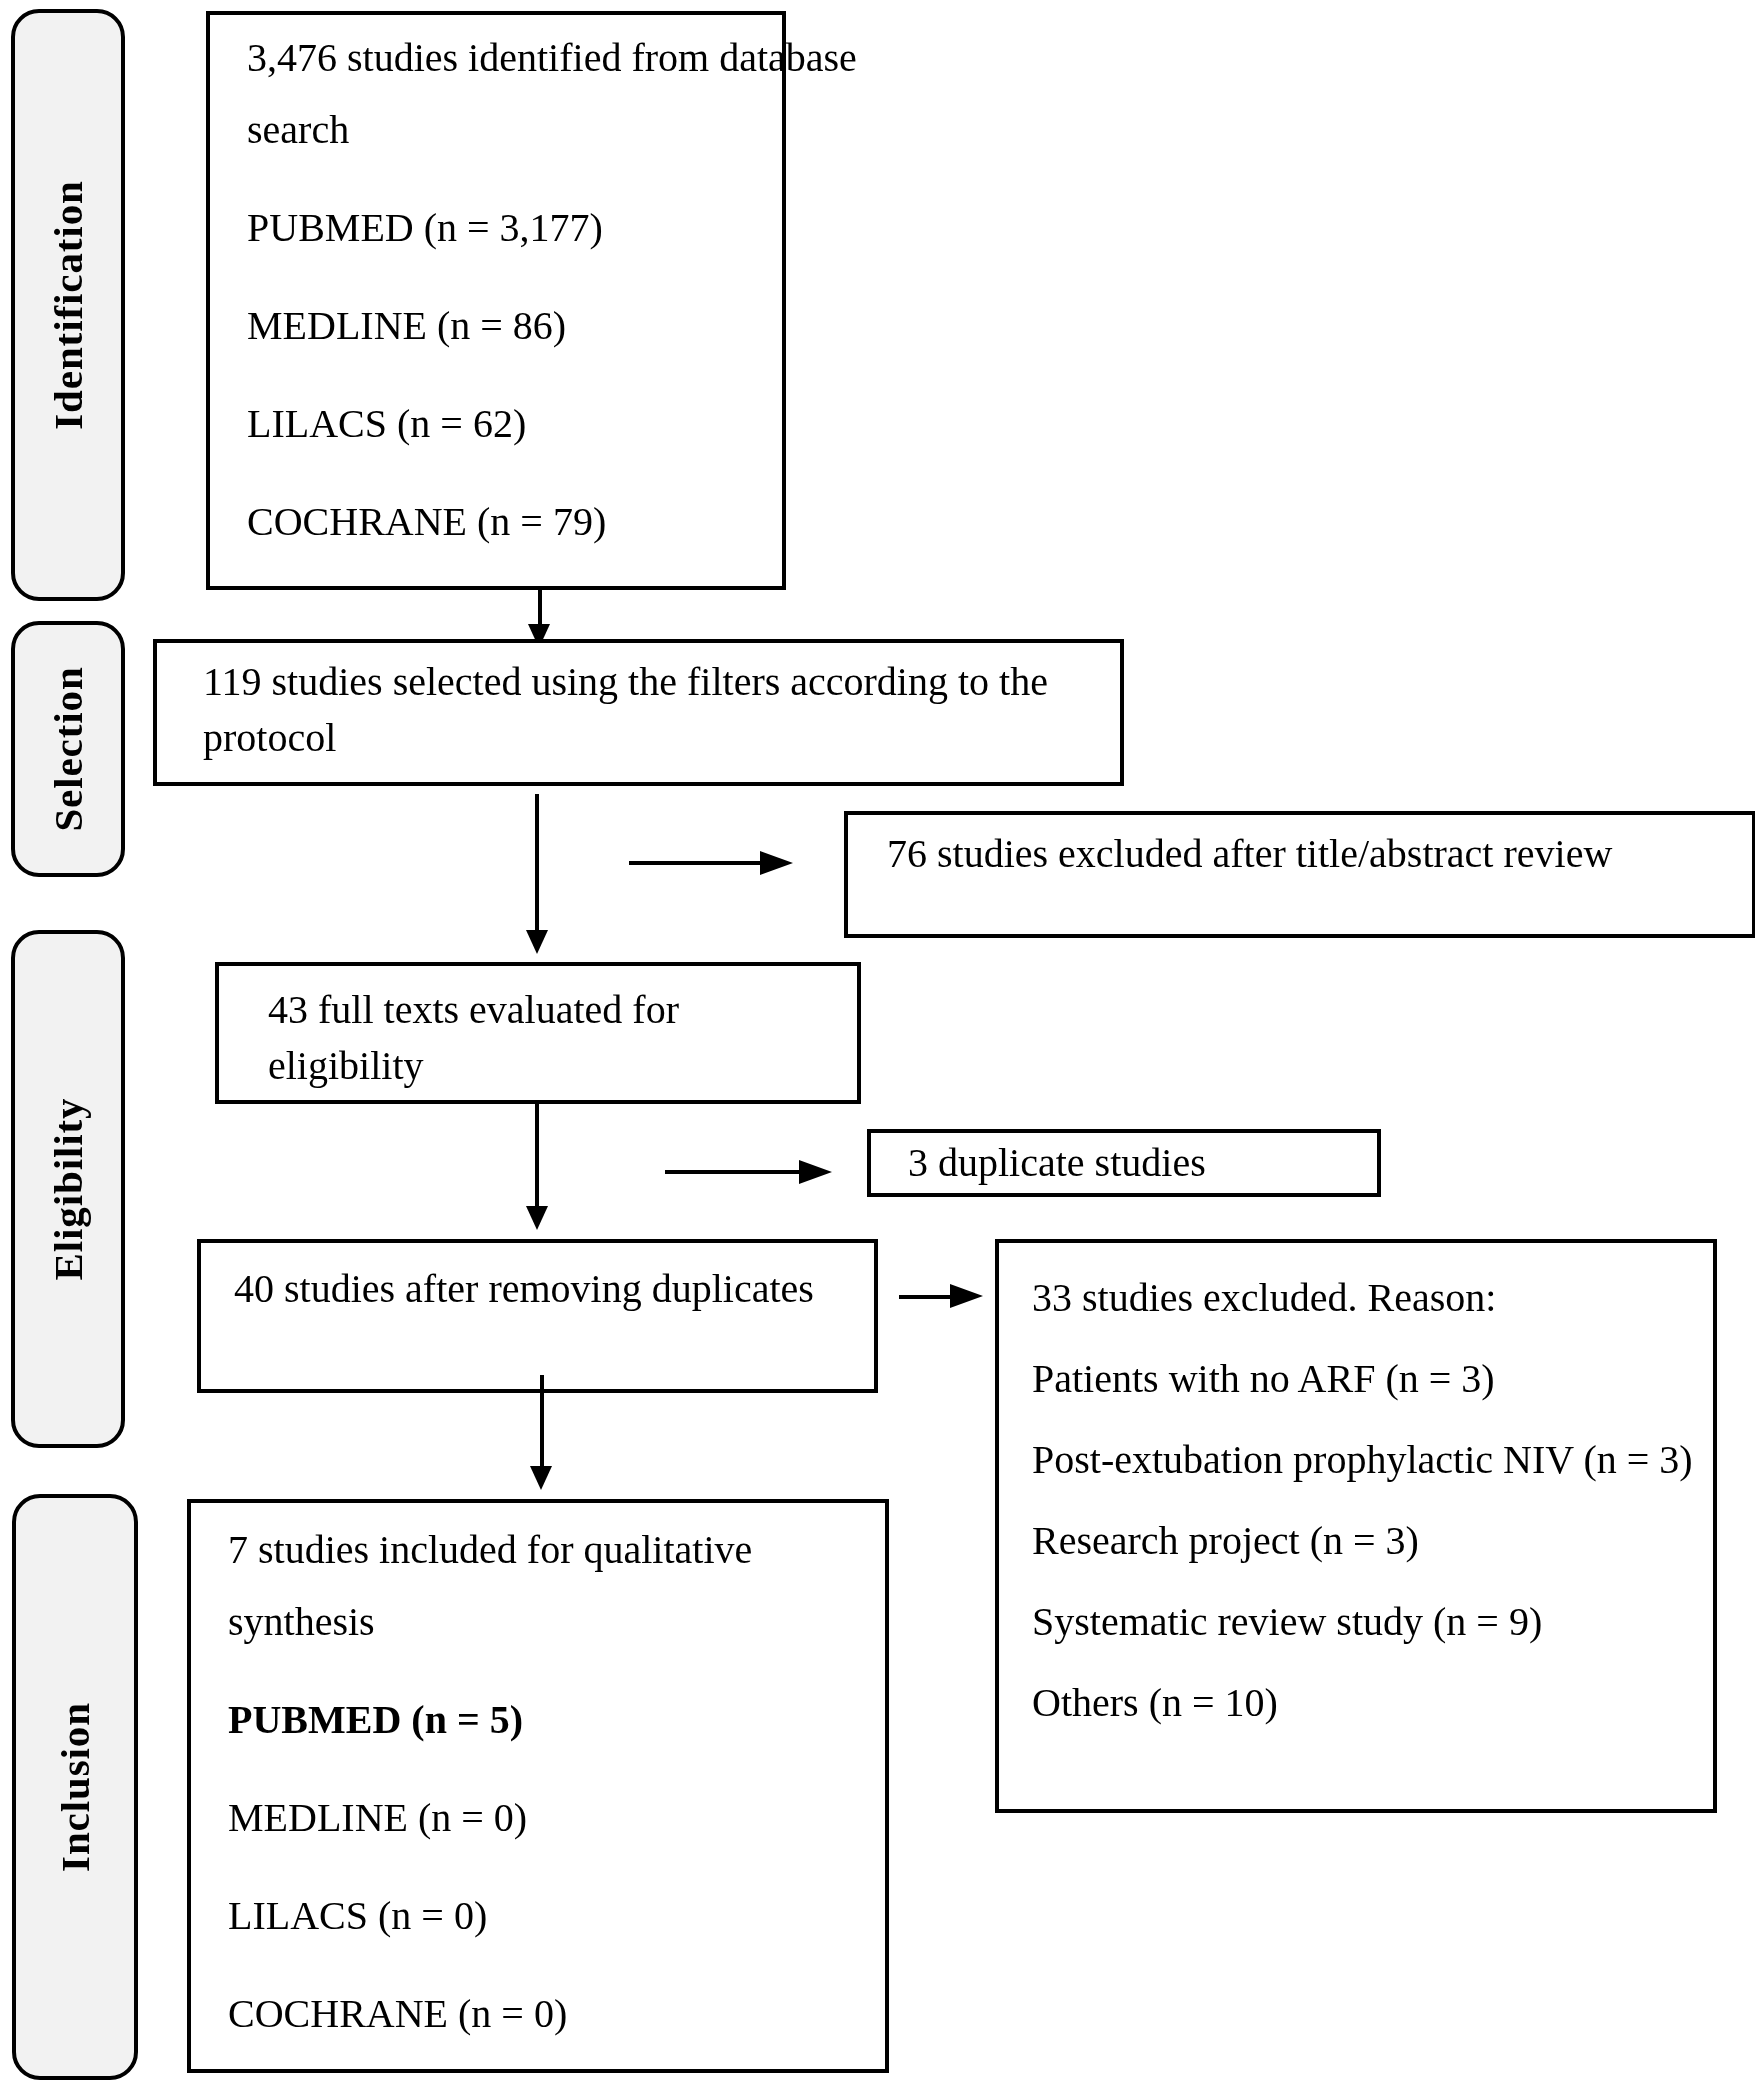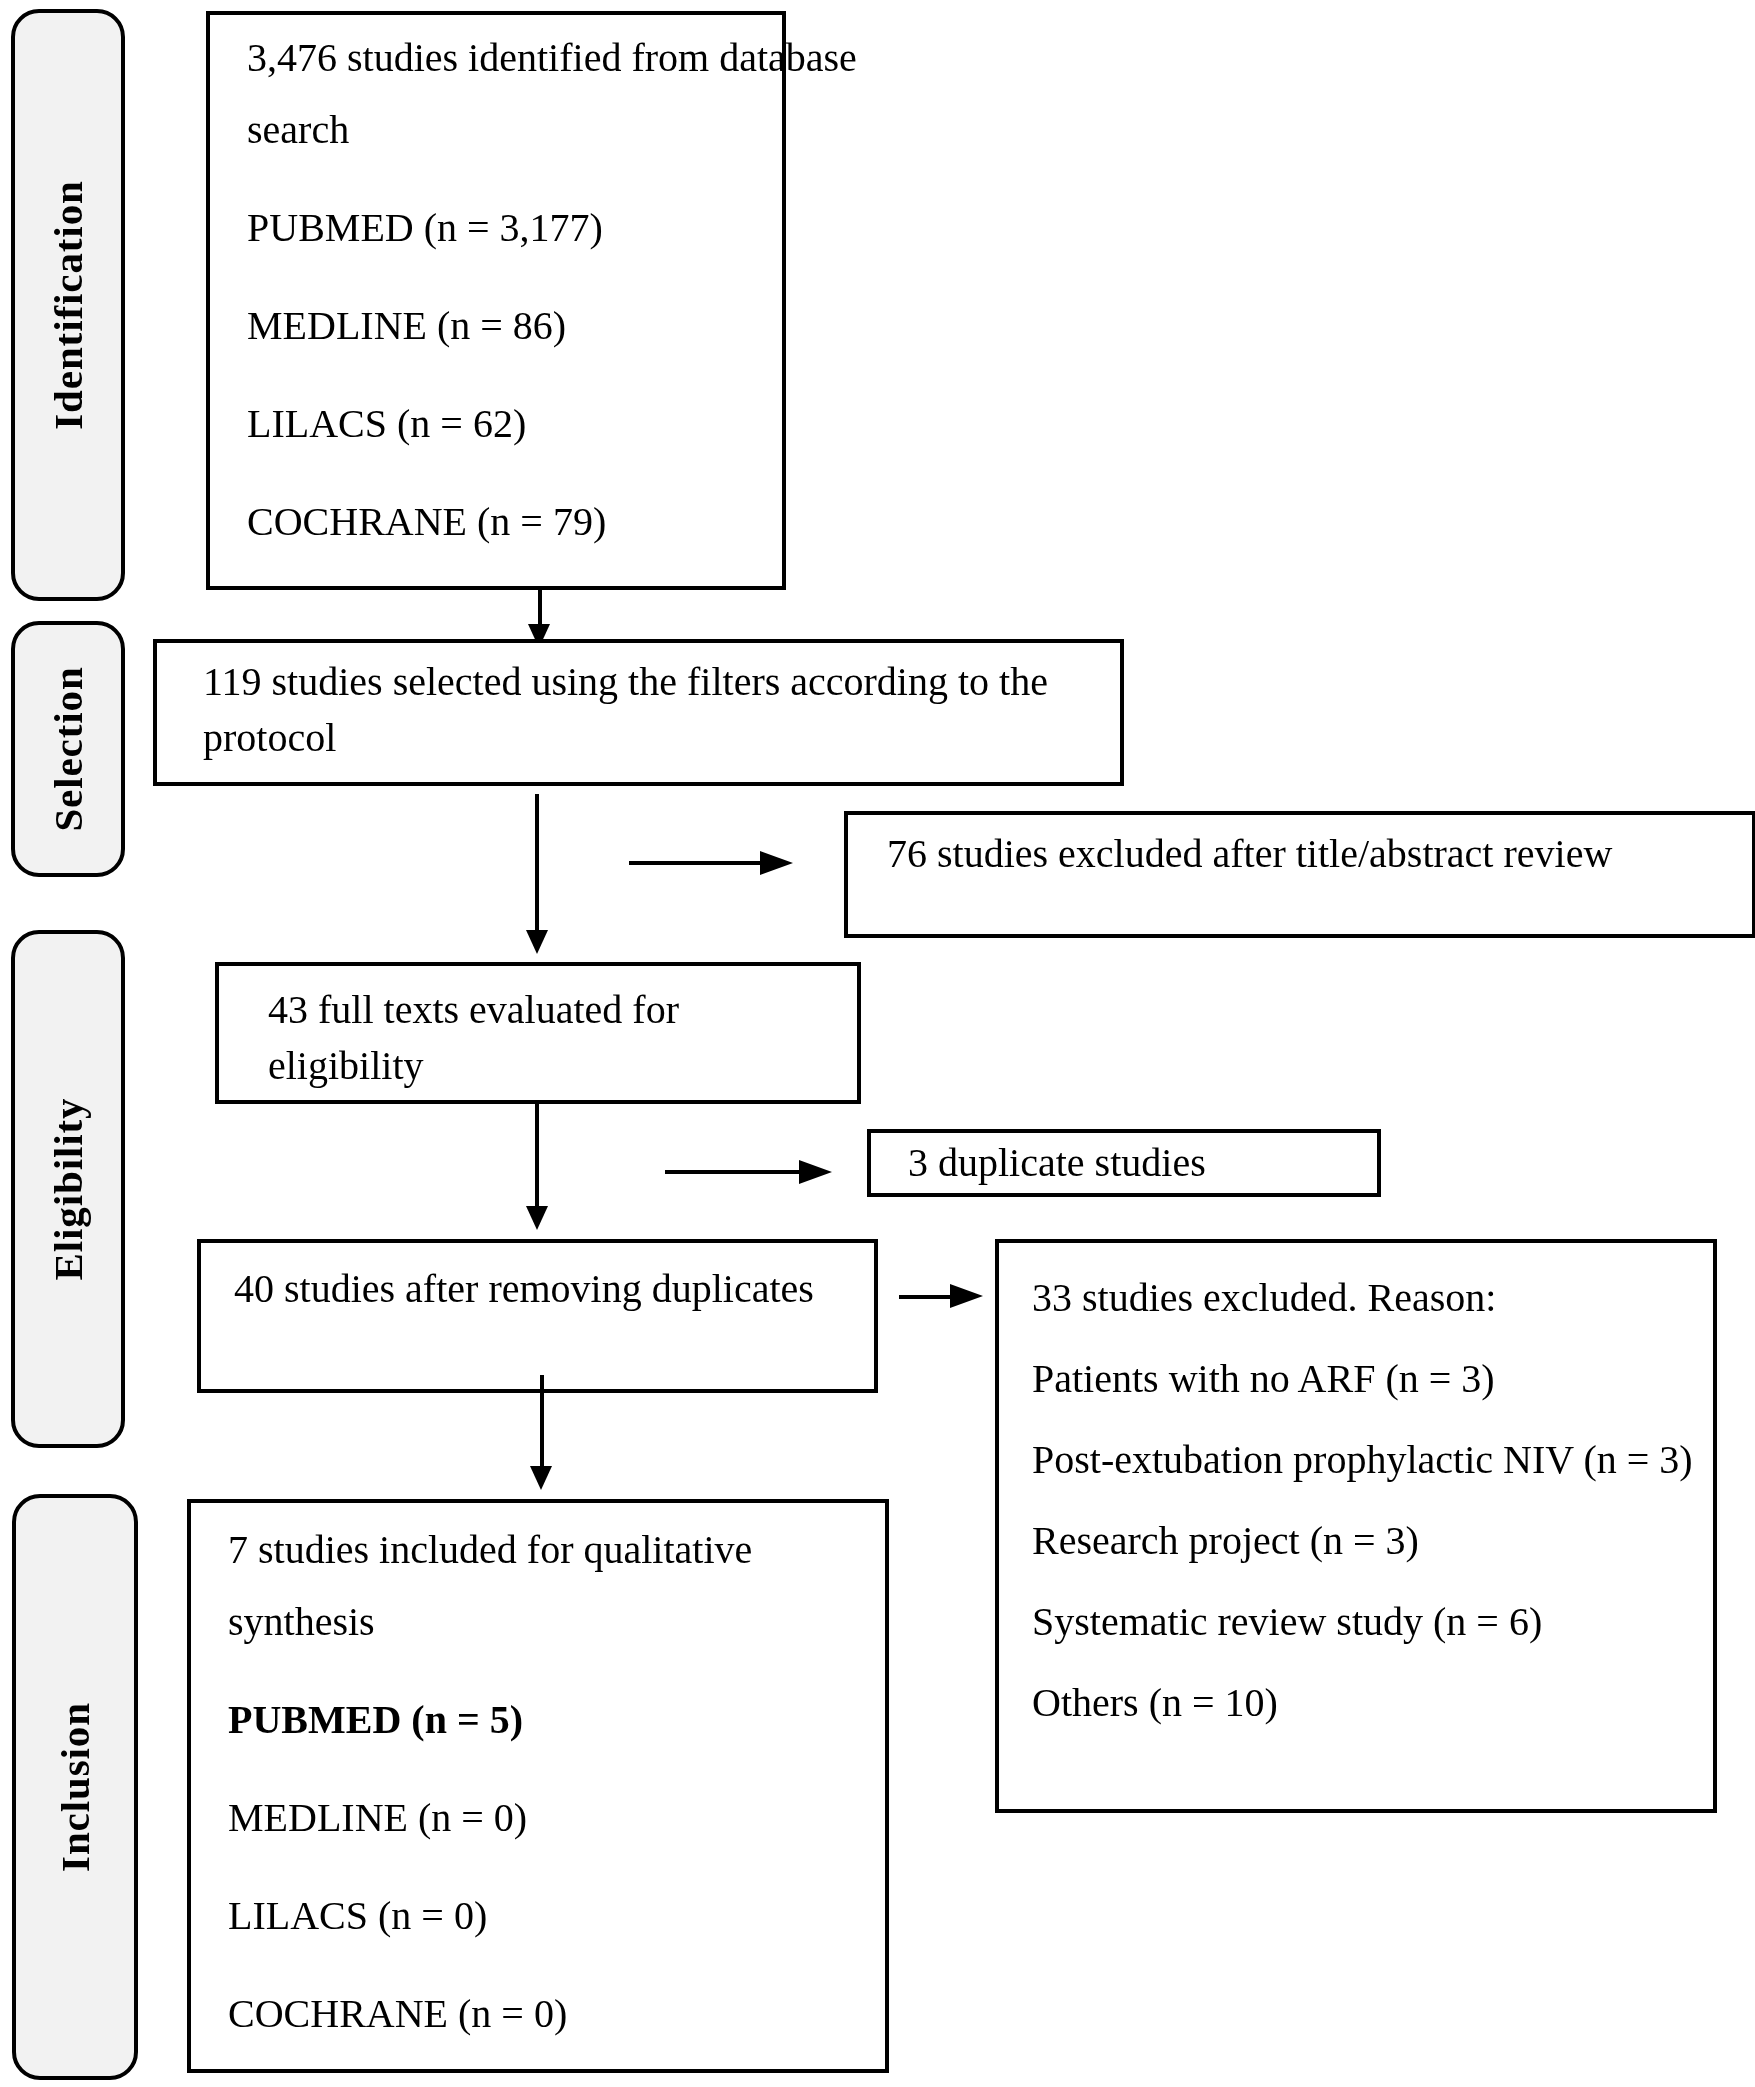--- a/index.html
+++ b/index.html
@@ -156,21 +156,21 @@
   <div>
     <div class="arr-line-h" style="left:899px;top:1295px;width:53px;"></div>
     <div class="arr-head-right" style="left:950px;top:1284px;"></div>
   </div>
 
   <div class="box b7" style="left:995px;top:1239px;width:722px;height:574px;">
     <div class="ln">33 studies excluded. Reason:</div>
     <div class="ln">Patients with no ARF (n = 3)</div>
     <div class="ln">Post-extubation prophylactic NIV (n = 3)</div>
     <div class="ln">Research project (n = 3)</div>
-    <div class="ln">Systematic review study (n = 6)</div>
+    <div class="ln">Systematic review study (n = 9)</div>
     <div class="ln">Others (n = 10)</div>
   </div>
 
   <div>
     <div class="arr-line-v" style="left:540px;top:1375px;height:93px;"></div>
     <div class="arr-head-down" style="left:530px;top:1466px;"></div>
   </div>
 
   <div class="box b8" style="left:187px;top:1499px;width:702px;height:574px;">
     <div class="ln">7 studies included for qualitative</div>

